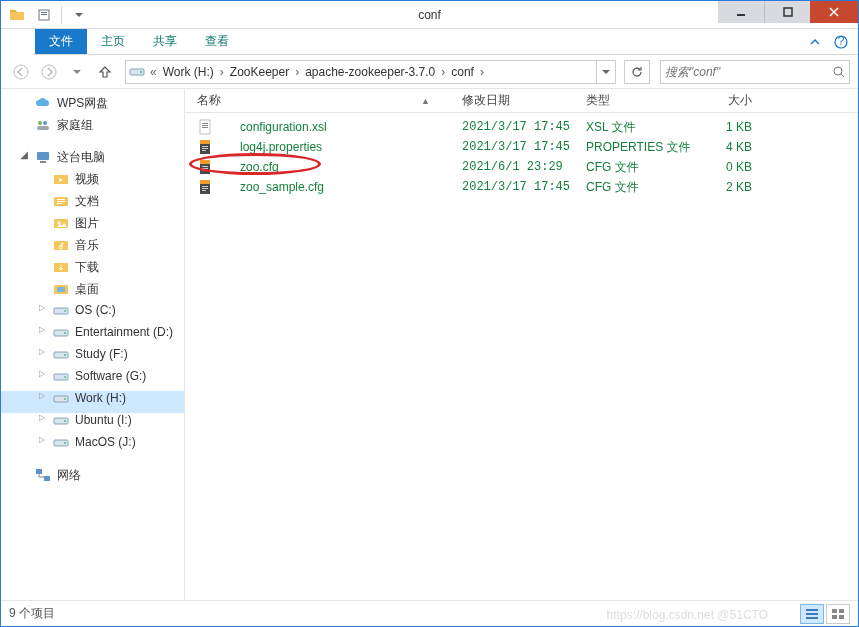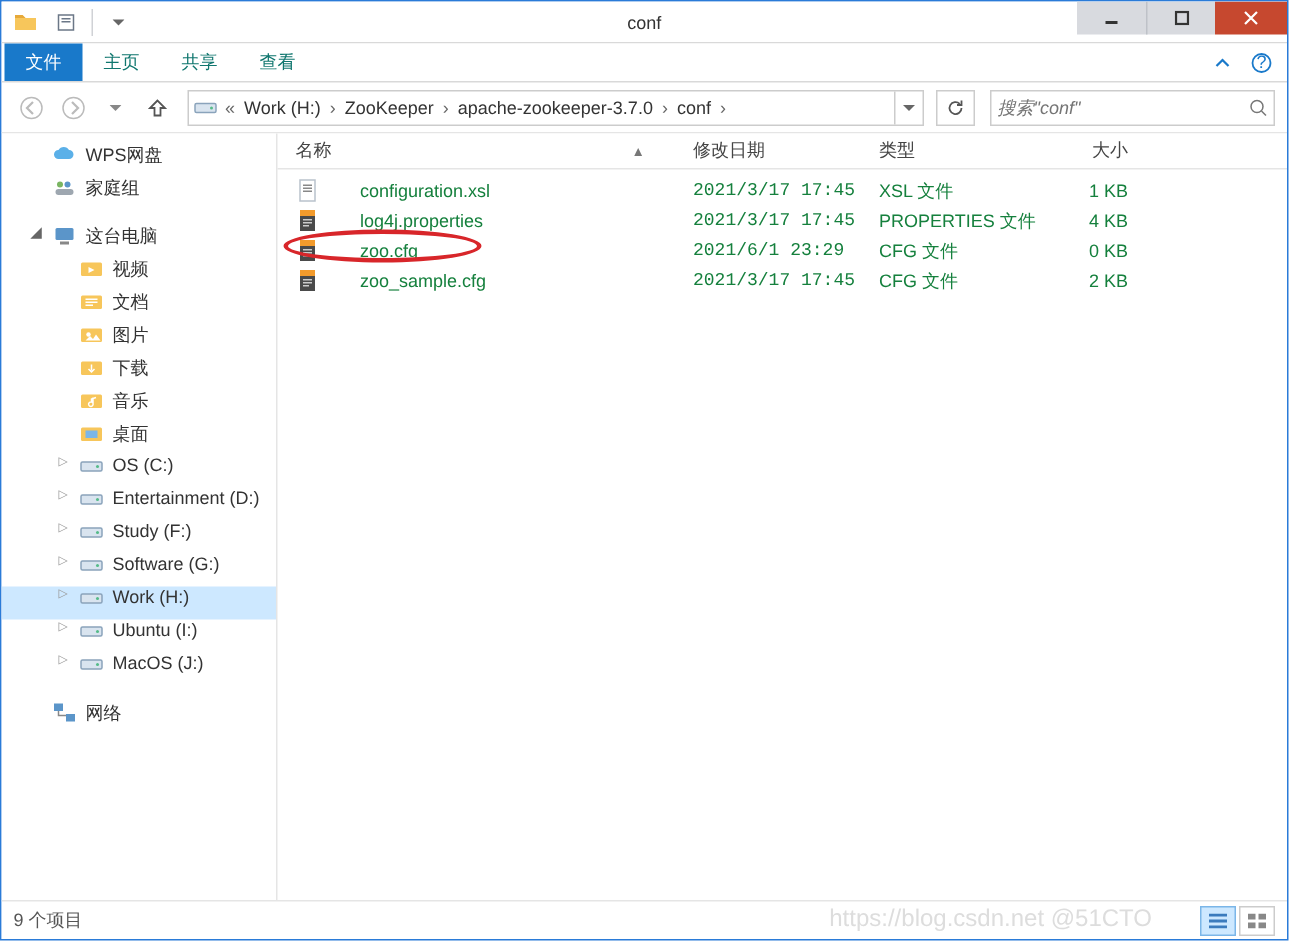--- a/index.html
+++ b/index.html
@@ -12,21 +12,21 @@
     .qat-sep { width: 1px; height: 18px; background: #d0d2d6; margin: 0 4px; }
     .qat-btn { width: 22px; height: 22px; display:flex; align-items:center; justify-content:center; color:#555; cursor:pointer; }
     .titlebar-title { position: absolute; left: 0; right: 0; text-align: center; font-size: 12px; color: #333; pointer-events: none; }
     .win-controls { position: absolute; right: 0; top: 0; display: flex; height: 22px; }
     .win-btn { width: 46px; height: 22px; display: flex; align-items: center; justify-content: center; color: #333; cursor: pointer; }
     .win-btn.min { background: #d8dadf; }
     .win-btn.max { background: #d8dadf; border-left:1px solid #bec1c8; }
     .win-btn.close { background: #c6482f; color: #fff; width:48px; }
 
     
-    .ribbon { height: 26px; background: #fff; display: flex; align-items: stretch; border-bottom: 1px solid #d9d9d9; padding-left: 2px; position:relative; }
+    .ribbon { height: 26px; background: #fff; display: flex; align-items: stretch; border-bottom: 1px solid #d9d9d9; padding-left: 2px; position:relative;margin-left:32px; }
     .ribbon-tab { padding: 0 14px; display: flex; align-items: center; color: #0f766e; cursor: pointer; }
     .ribbon-tab.file { background: #1979ca; color: #fff; font-size:12px; }
     .ribbon-right { position: absolute; right: 6px; top: 0; height: 100%; display: flex; align-items: center; gap: 4px; }
     .ribbon-iconbtn { width: 22px; height: 22px; display:flex; align-items:center; justify-content:center; color:#1979ca; cursor:pointer; }
 
     
     .navbar { height: 34px; background: #fff; display: flex; align-items: center; padding: 4px 8px; gap: 4px; border-bottom: 1px solid #e5e5e5; }
     .nav-btn { width: 24px; height: 24px; display:flex; align-items:center; justify-content:center; color:#999; cursor:pointer; border-radius:2px; }
     .nav-btn.enabled { color:#333; }
     .nav-path { flex: 1; height: 24px; border: 1px solid #cccccc; display: flex; align-items: center; background: #fff; margin: 0 4px; }
@@ -63,21 +63,21 @@
     .file-row { display: flex; height: 20px; align-items: center; padding-left: 6px; cursor: pointer; color:#15803d; }
     .file-row .icn { width:16px; height:16px; margin-right:6px; display:flex; align-items:center; justify-content:center; }
     .circle-annot { position:absolute; border:3px solid #d8262a; border-radius:50%; width:132px; height:22px; left:4px; top:64px; pointer-events:none; }
     .files-body { padding-top:4px; }
 
     
     .statusbar { position: absolute; bottom: 0; left: 0; right: 0; height: 26px; border-top: 1px solid #e5e5e5; display: flex; align-items: center; padding: 0 8px; color:#555; background:#fff; }
     .statusbar .right { margin-left:auto; display:flex; gap:2px; align-items:center; }
     .view-btn { width:24px; height:20px; border:1px solid #ccc; display:flex; align-items:center; justify-content:center; cursor:pointer; }
     .view-btn.active { background:#cde8ff; border-color:#7bb6e8; }
-    .watermark { position:absolute; right:90px; bottom:4px; color:#ddd; font-size:16px; pointer-events:none; }
+    .watermark { position:absolute; right:90px; bottom:4px; color:#ddd; font-size:12px; pointer-events:none; }
 
     
     svg { display:block; }
   </style>
 </head>
 <body>
 
 <div class="titlebar">
   <div class="title-qat">
     <span class="titlebar-icon">
@@ -274,34 +274,34 @@
                 <path d="M4 12l3-3 2 2 2-3 3 4z" fill="#fff"></path>
               </svg>
             </span>
             <span>图片</span>
           </div>
           <div class="side-item level2">
             <span class="exp" style="color: rgb(153, 153, 153); font-size: 8px;"></span>
             <span class="icn">
               <svg width="16" height="16" viewBox="0 0 16 16">
                 <rect x="1" y="4" width="14" height="9" rx="1" fill="#f7c65b"></rect>
+                <path d="M9 6v4a1.5 1.5 0 11-1-1V7l3-1" fill="none" stroke="#fff"></path>
+              </svg>
+            </span>
+            <span>音乐</span>
+          </div>
+          <div class="side-item level2">
+            <span class="exp" style="color: rgb(153, 153, 153); font-size: 8px;"></span>
+            <span class="icn">
+              <svg width="16" height="16" viewBox="0 0 16 16">
+                <rect x="1" y="4" width="14" height="9" rx="1" fill="#f7c65b"></rect>
                 <path d="M8 6v4m-2-1l2 2 2-2" stroke="#fff" fill="none"></path>
               </svg>
             </span>
             <span>下载</span>
-          </div>
-          <div class="side-item level2">
-            <span class="exp" style="color: rgb(153, 153, 153); font-size: 8px;"></span>
-            <span class="icn">
-              <svg width="16" height="16" viewBox="0 0 16 16">
-                <rect x="1" y="4" width="14" height="9" rx="1" fill="#f7c65b"></rect>
-                <path d="M9 6v4a1.5 1.5 0 11-1-1V7l3-1" fill="none" stroke="#fff"></path>
-              </svg>
-            </span>
-            <span>音乐</span>
           </div>
           <div class="side-item level2">
             <span class="exp" style="color: rgb(153, 153, 153); font-size: 8px;"></span>
             <span class="icn">
               <svg width="16" height="16" viewBox="0 0 16 16">
                 <rect x="1" y="4" width="14" height="9" rx="1" fill="#f7c65b"></rect>
                 <rect x="4" y="6" width="8" height="5" fill="#7bb6e8"></rect>
               </svg>
             </span>
             <span>桌面</span>

